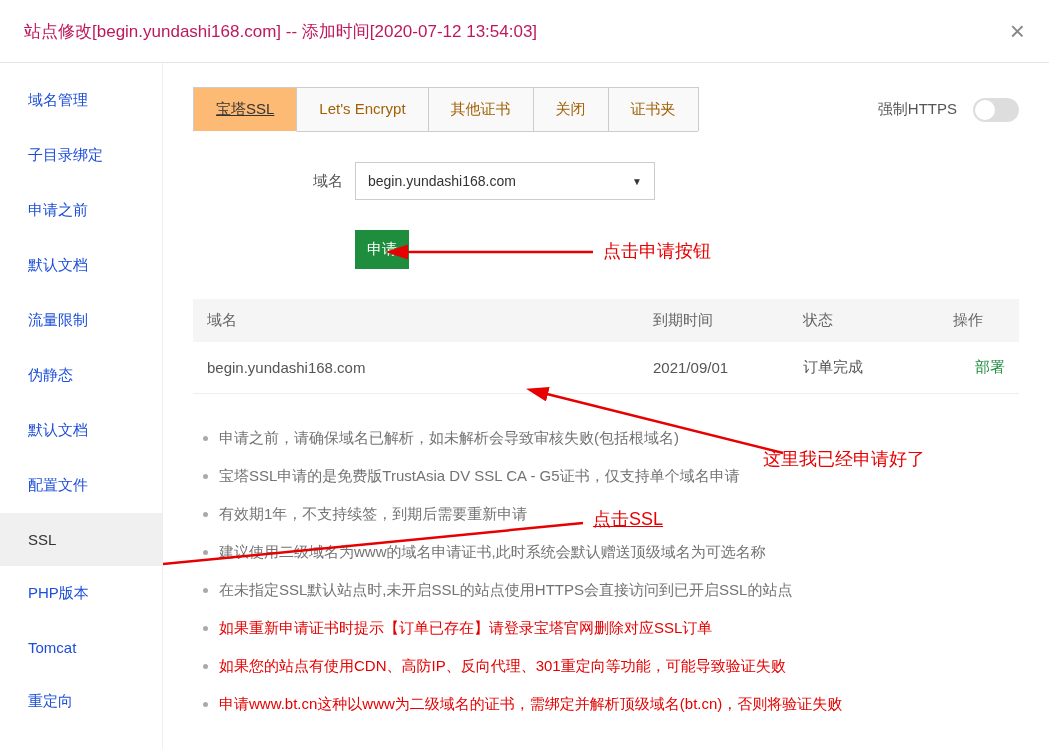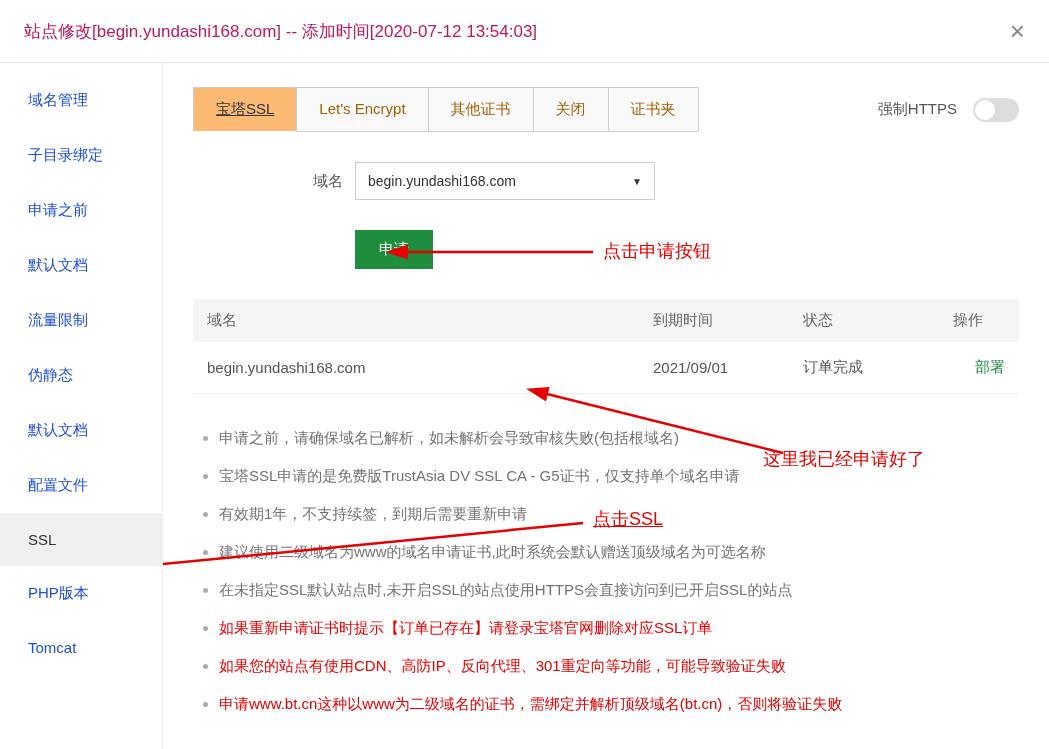--- a/index.html
+++ b/index.html
@@ -121,21 +121,21 @@
       position: absolute;
       right: 12px;
       font-size: 10px;
       color: #333;
     }
     
     .btn-apply {
       background: #1e8e3e;
       color: #fff;
       border: none;
-      padding: 10px 24px;
+      padding: 10px 12px;
       font-size: 15px;
       cursor: pointer;
       margin-left: 162px;
     }
     
     .annot {
       position: absolute;
       color: #e60000;
       font-size: 18px;
       font-weight: 400;
@@ -200,20 +200,21 @@
       <div class="sidebar-item">子目录绑定</div>
       <div class="sidebar-item">申请之前</div>
       <div class="sidebar-item">默认文档</div>
       <div class="sidebar-item">流量限制</div>
       <div class="sidebar-item">伪静态</div>
       <div class="sidebar-item">默认文档</div>
       <div class="sidebar-item">配置文件</div>
       <div class="sidebar-item active">SSL</div>
       <div class="sidebar-item">PHP版本</div>
       <div class="sidebar-item">Tomcat</div>
+      <div class="sidebar-item">重定向</div>
     </div>
 
   <div class="content">
 
     <div class="tabs-row">
       <div class="tabs" id="tabs">
           <div class="tab active">宝塔SSL</div>
           <div class="tab">Let's Encrypt</div>
           <div class="tab">其他证书</div>
           <div class="tab">关闭</div>

